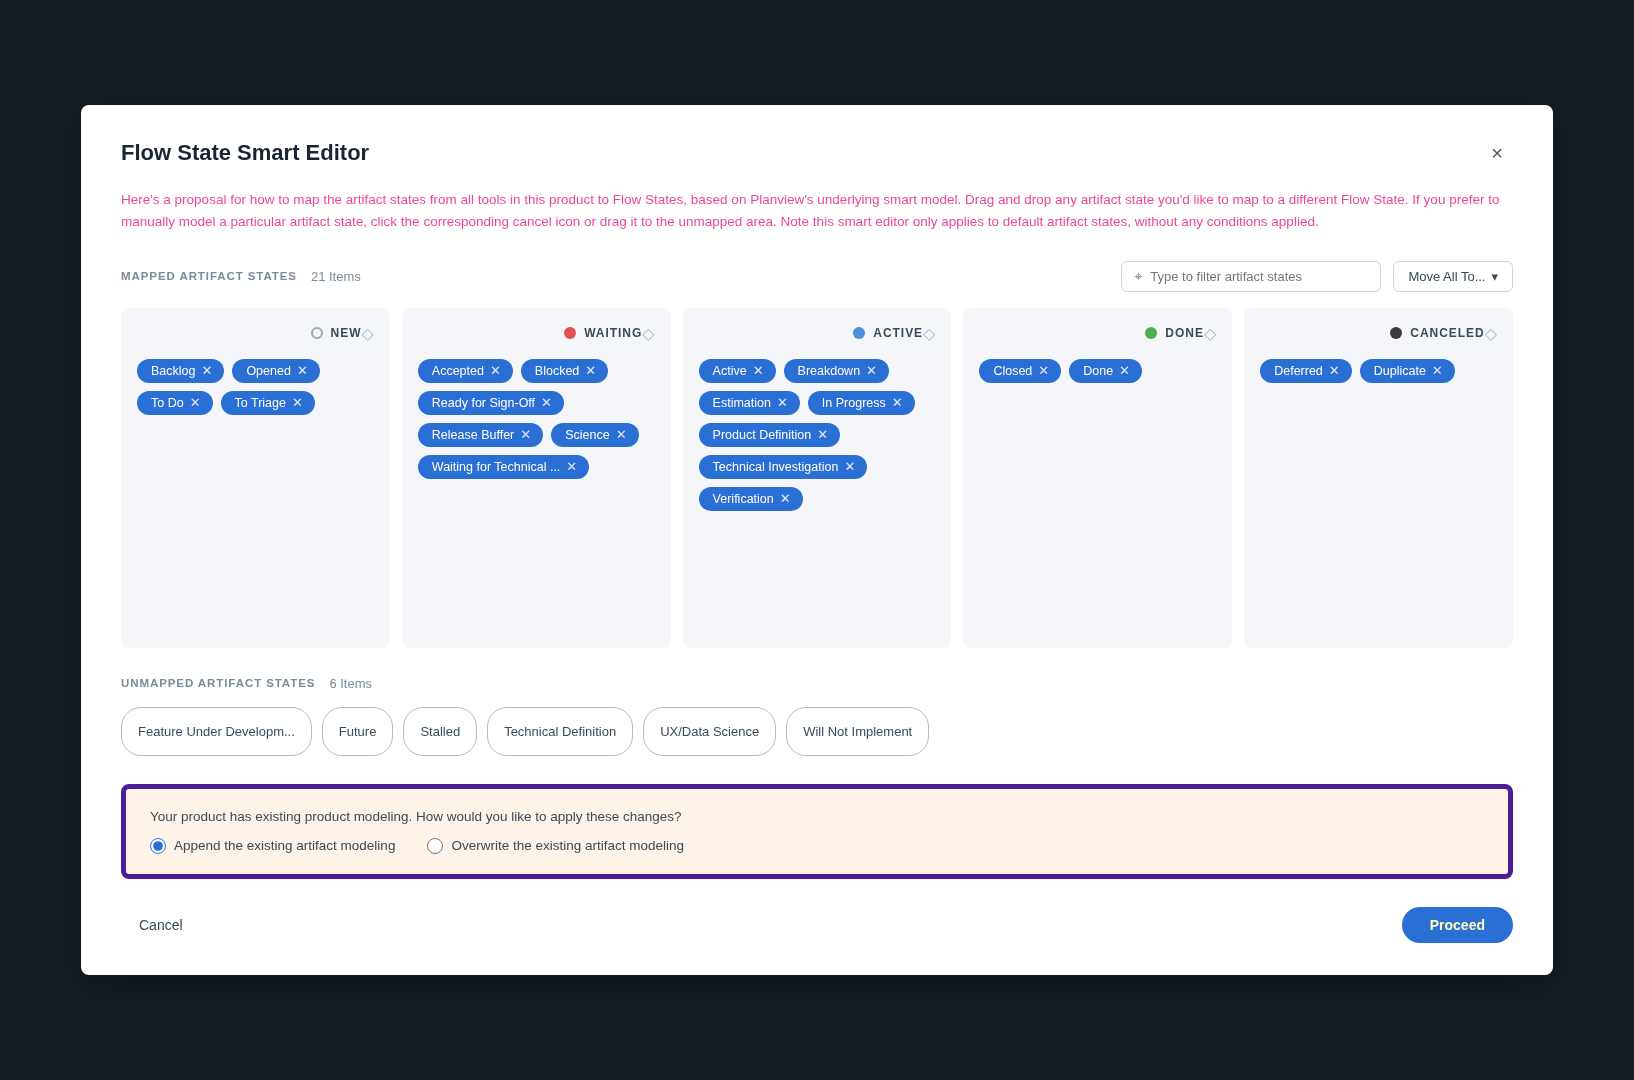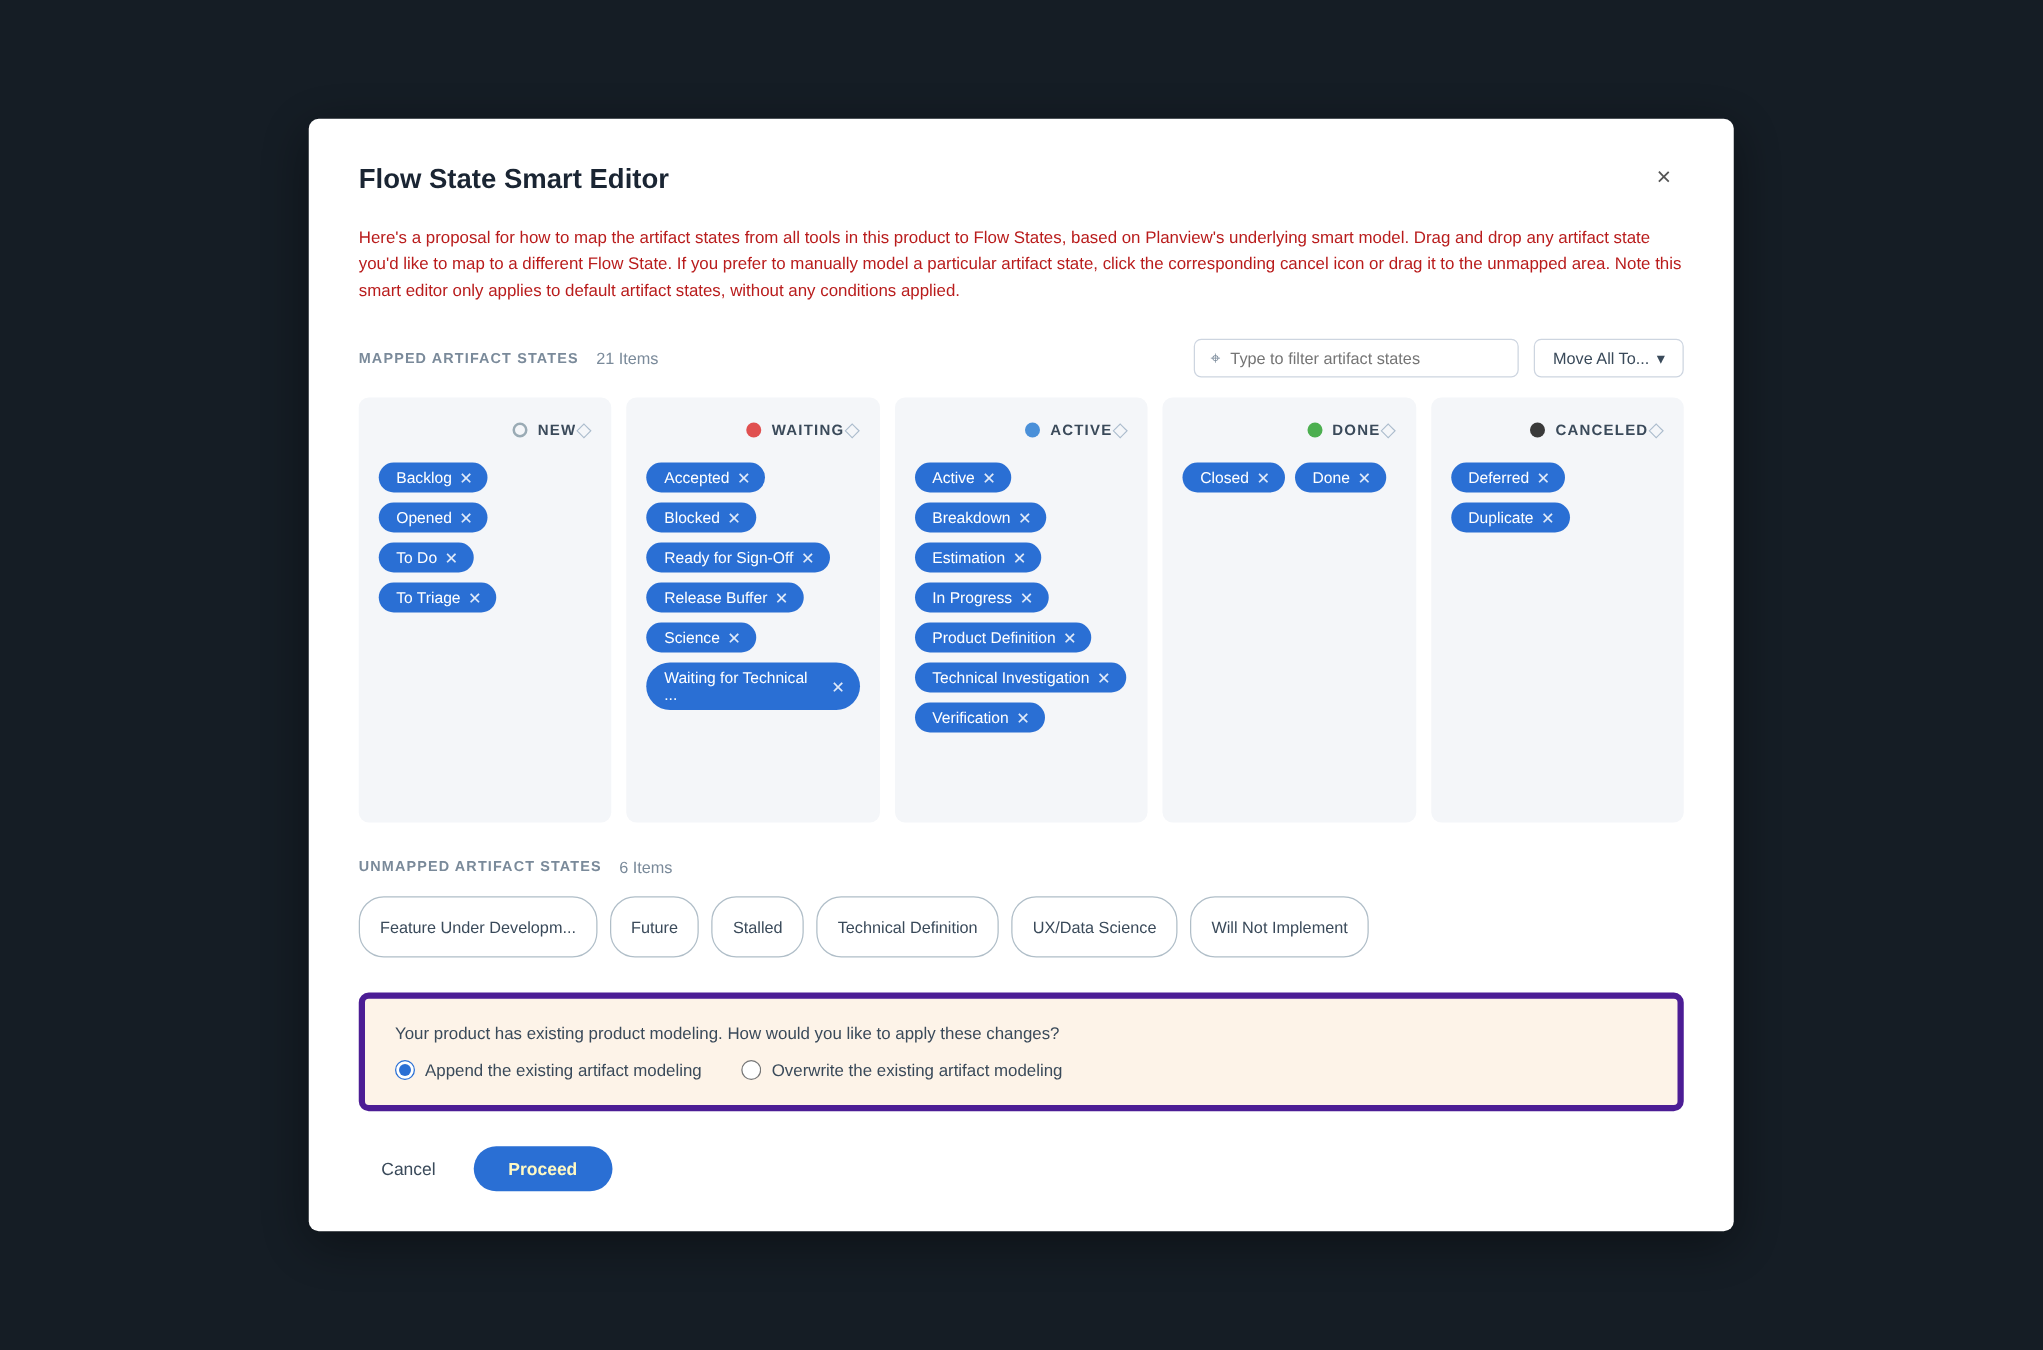--- a/index.html
+++ b/index.html
@@ -16,21 +16,21 @@
       position: fixed;
       top: 0; left: 0; right: 0; bottom: 0;
       background: rgba(0,0,0,0.5);
       display: flex;
       align-items: center;
       justify-content: center;
     }
     .modal {
       background: #fff;
       border-radius: 8px;
-      width: 1140px;
+      width: 1472px;
       max-height: 960px;
       padding: 32px 40px 32px 40px;
       position: relative;
       box-shadow: 0 10px 40px rgba(0,0,0,0.4);
     }
     .modal-header {
       display: flex;
       align-items: center;
       justify-content: space-between;
       margin-bottom: 20px;
@@ -48,21 +48,21 @@
       color: #555;
       width: 32px;
       height: 32px;
       display: flex;
       align-items: center;
       justify-content: center;
       border-radius: 4px;
     }
     .modal-description {
       font-size: 13.5px;
-      color: #b91c1c;
+      color: #ec4899;
       line-height: 1.6;
       margin-bottom: 28px;
     }
     .section-header {
       display: flex;
       align-items: center;
       gap: 14px;
       margin-bottom: 16px;
     }
     .section-label {
@@ -236,21 +236,21 @@
     }
     .radio-label input[type="radio"] {
       accent-color: #2a6fd4;
       width: 16px;
       height: 16px;
       cursor: pointer;
     }
 
     .modal-footer {
       display: flex;
-      justify-content: flex-start;
+      justify-content: space-between;
       align-items: center;
       gap: 12px;
     }
     .cancel-btn {
       background: none;
       border: none;
       font-size: 14px;
       color: #3a4a5a;
       cursor: pointer;
       padding: 10px 18px;

